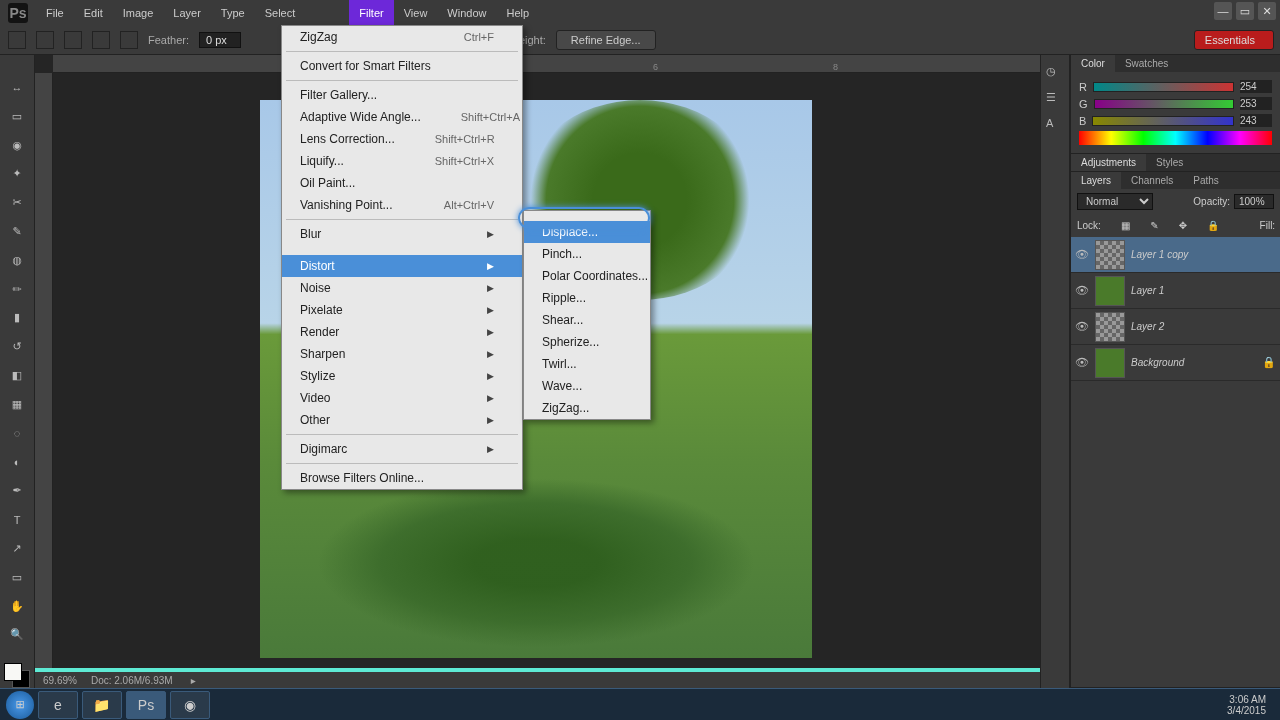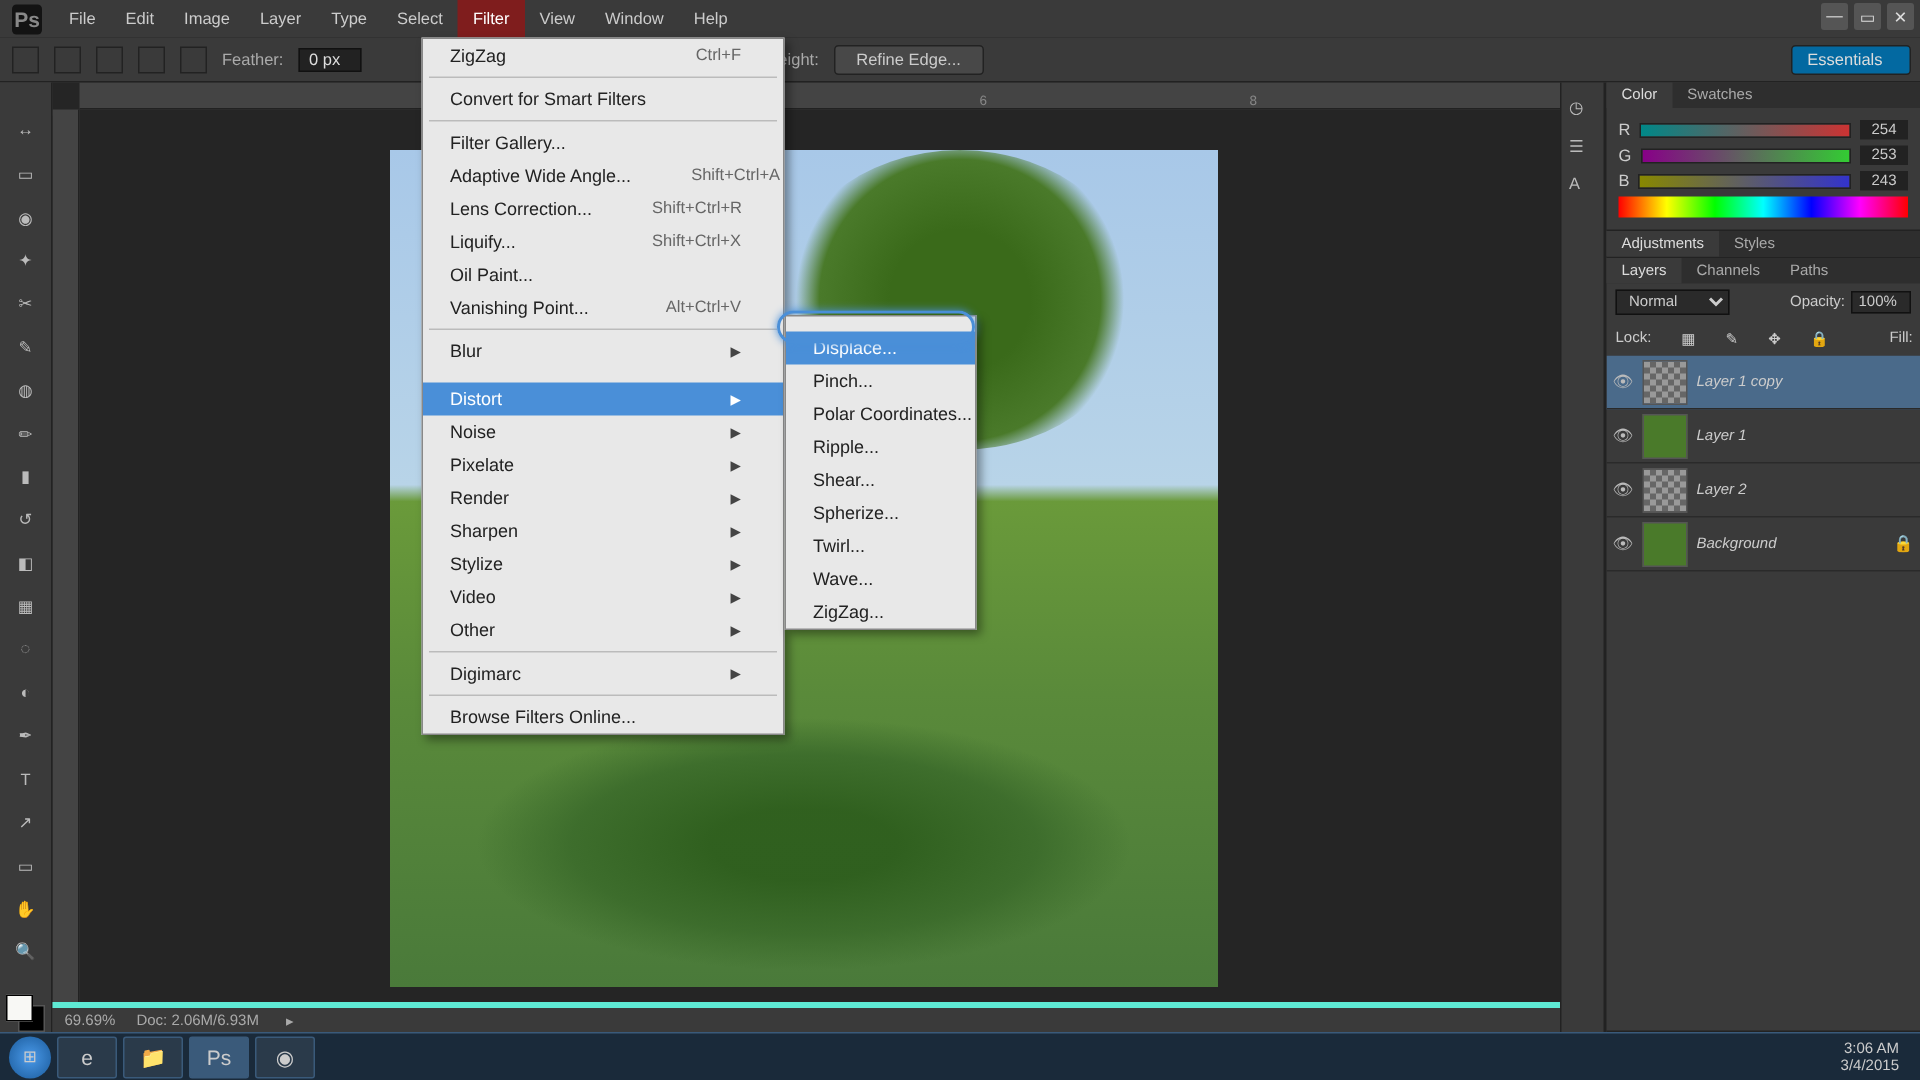--- a/index.html
+++ b/index.html
@@ -1,27 +1,27 @@
 <!DOCTYPE html>
 <html><head>
 <meta charset="utf-8">
 <style>
 * { margin: 0; padding: 0; box-sizing: border-box; user-select: none; }
 body { font-family: "Segoe UI", Tahoma, sans-serif; font-size: 11px; background: #1a1a1a; width: 1280px; height: 720px; overflow: hidden; position: relative; color: #ccc; }
 .menubar { height: 25px; background: #3a3a3a; display: flex; align-items: center; padding-left: 8px; }
 .menubar .logo { width: 20px; height: 20px; background: #131313; border-radius: 3px; margin-right: 8px; display: flex; align-items: center; justify-content: center; color: #888; font-weight: bold; font-size: 14px;}
 .menubar .item { padding: 0 10px; height: 100%; display: flex; align-items: center; color: #ccc; cursor: pointer; }
-.menubar .item.open { background: #7f1d1d; color: #fff; }
+.menubar .item.open { background: #6d28d9; color: #fff; margin-left: 44px; }
 .win-controls { position: absolute; right: 4px; top: 2px; display: flex; gap: 4px; }
 .win-controls div { width: 18px; height: 18px; background: #555; border-radius: 2px; display: flex; align-items: center; justify-content: center; color: #ddd; cursor: pointer; font-size: 11px;}
 .options-bar { height: 30px; background: #3a3a3a; border-bottom: 1px solid #222; display: flex; align-items: center; padding-left: 8px; gap: 10px; color: #aaa; }
 .options-bar .btn { width: 18px; height: 18px; border: 1px solid #222; background:#3a3a3a; }
 .options-bar .field { background: #222; border: 1px solid #111; padding: 1px 6px; width: 42px; color: #ddd; }
 .options-bar .btn-wide { background: #484848; border: 1px solid #222; padding: 3px 14px; border-radius: 3px; color: #ccc;}
-.workspace-switch { position: absolute; right: 6px; top: 30px; background: #0369a1; border: 1px solid #222; padding: 3px 18px 3px 10px; border-radius: 3px; color: #ddd;}
+.workspace-switch { position: absolute; right: 6px; top: 30px; background: #b91c1c; border: 1px solid #222; padding: 3px 18px 3px 10px; border-radius: 3px; color: #ddd;}
 .tabbar { height: 22px; background: #3a3a3a; display: flex; align-items: flex-end; padding-left: 35px; }
 .tabbar .tab { background: #444; border: 1px solid #222; border-bottom: none; padding: 2px 10px; border-radius: 3px 3px 0 0; font-size: 10px; color: #ddd;}
 .tabbar .tab .x { margin-left: 6px; color: #aaa; }
 .main { position: absolute; top: 55px; bottom: 32px; left: 0; right: 0; display: flex; }
 .toolbox { width: 35px; background: #3a3a3a; border-right: 1px solid #222; padding-top: 22px; display: flex; flex-direction: column; align-items: center; gap: 8px; }
 .toolbox .tool { width: 22px; height: 22px; display: flex; align-items:center; justify-content:center; color: #bbb; cursor: pointer;}
 .toolbox .swatches { margin-top: 10px; width: 26px; height: 26px; position: relative;}
 .toolbox .swatches .fg { width: 18px; height: 18px; background: #f8f8f5; position:absolute; top:0; left:0; border:1px solid #000;}
 .toolbox .swatches .bg { width: 18px; height: 18px; background: #000; position:absolute; bottom:0; right:0; border:1px solid #555;}
 .canvas-area { flex: 1; background: #252525; position: relative; overflow: hidden; }
@@ -40,21 +40,21 @@
 .panel-grp { border-bottom: 1px solid #222; }
 .panel-tabs { display: flex; background: #2e2e2e; }
 .panel-tab { padding: 3px 10px; font-size: 10px; color: #aaa; }
 .panel-tab.active { background: #3a3a3a; color: #ddd; }
 .color-panel { padding: 8px; }
 .color-row { display: flex; align-items: center; gap: 6px; margin-bottom: 4px; }
 .color-row .slider { flex:1; height:10px; border:1px solid #222; }
 .color-row .slider.r { background: linear-gradient(to right, #088, #c33); }
 .color-row .slider.g { background: linear-gradient(to right, #808, #3c3); }
 .color-row .slider.b { background: linear-gradient(to right, #880, #33c); }
-.color-row .val { background:#222; width:32px; text-align:center; font-size:10px; padding:1px 0;}
+.color-row .val { background:#222; width:32px; font-size:10px; padding:1px 0;}
 .ramp { height:14px; background: linear-gradient(to right, red, yellow, lime, cyan, blue, magenta, red); margin-top:4px;}
 .adj-panel { padding: 6px; font-size:10px;}
 .adj-icons { display:flex; flex-wrap:wrap; gap:6px; margin-top:6px;}
 .adj-icons div { width:20px; height:18px; border:1px solid #555; background:#333; }
 .layers-panel { flex:1; display:flex; flex-direction:column;}
 .layers-ctrl { padding:4px 6px; display:flex; gap:4px; align-items:center; font-size:10px;}
 .layers-ctrl select, .layers-ctrl input { background:#2a2a2a; border:1px solid #111; color:#ccc; font-size:10px; padding:1px 4px;}
 .lock-row { padding:2px 6px; font-size:10px; display:flex; align-items:center; gap:20px;}
 .layer-list { flex:1; overflow:auto;}
 .layer { display:flex; align-items:center; height:36px; border-bottom:1px solid #2a2a2a; padding:2px 4px; gap:6px;}

